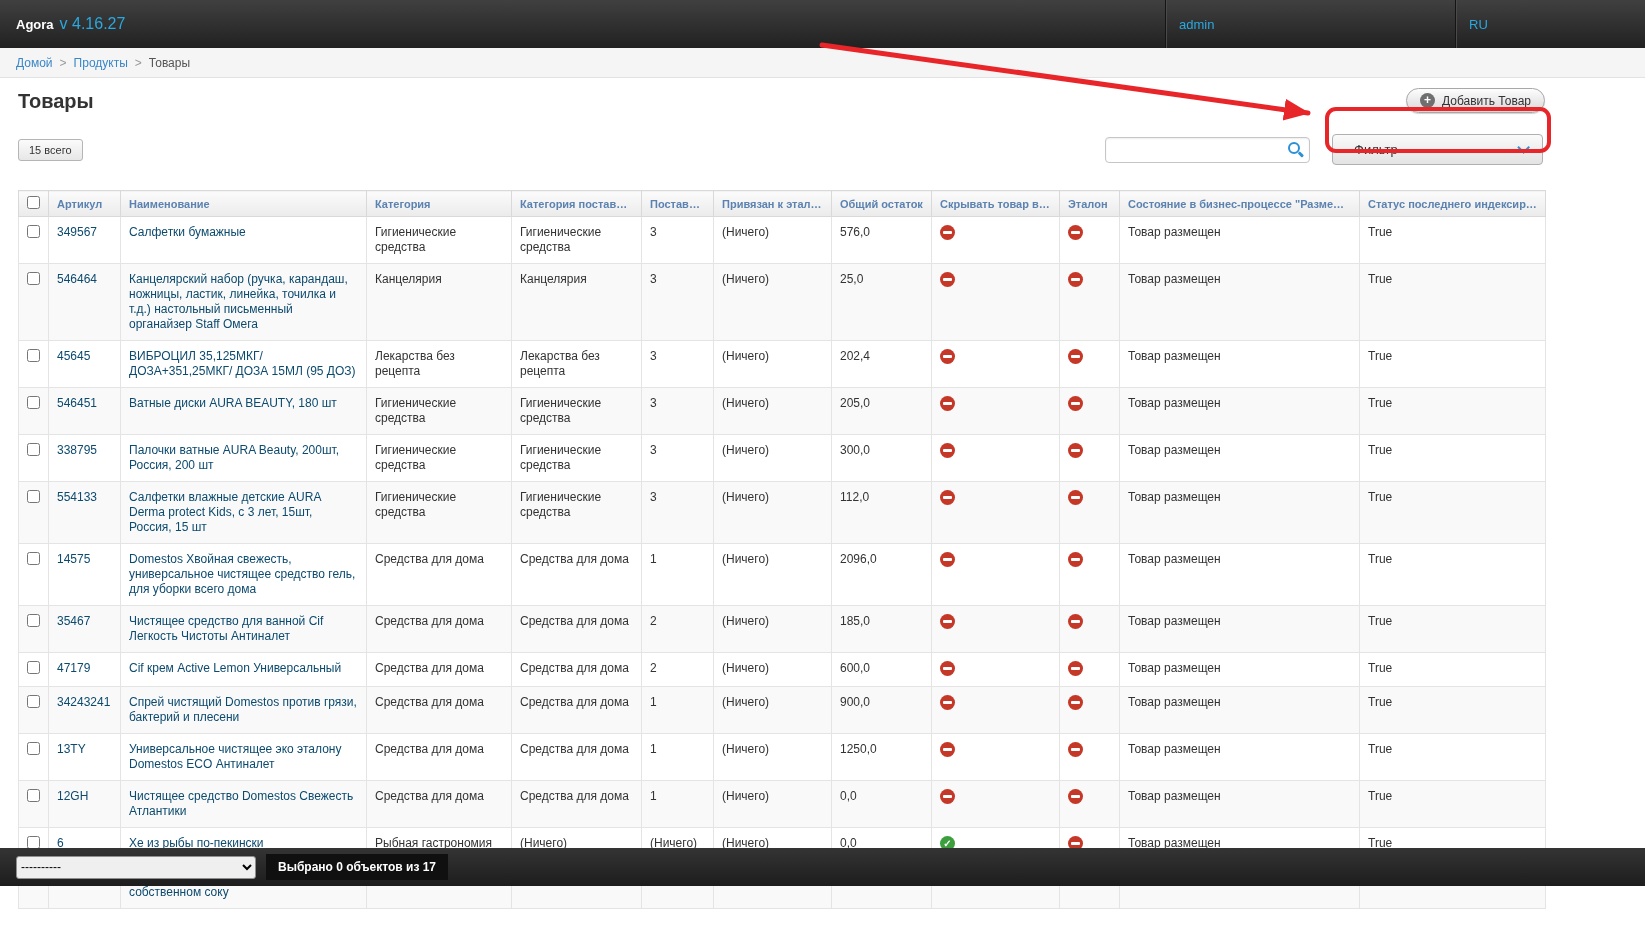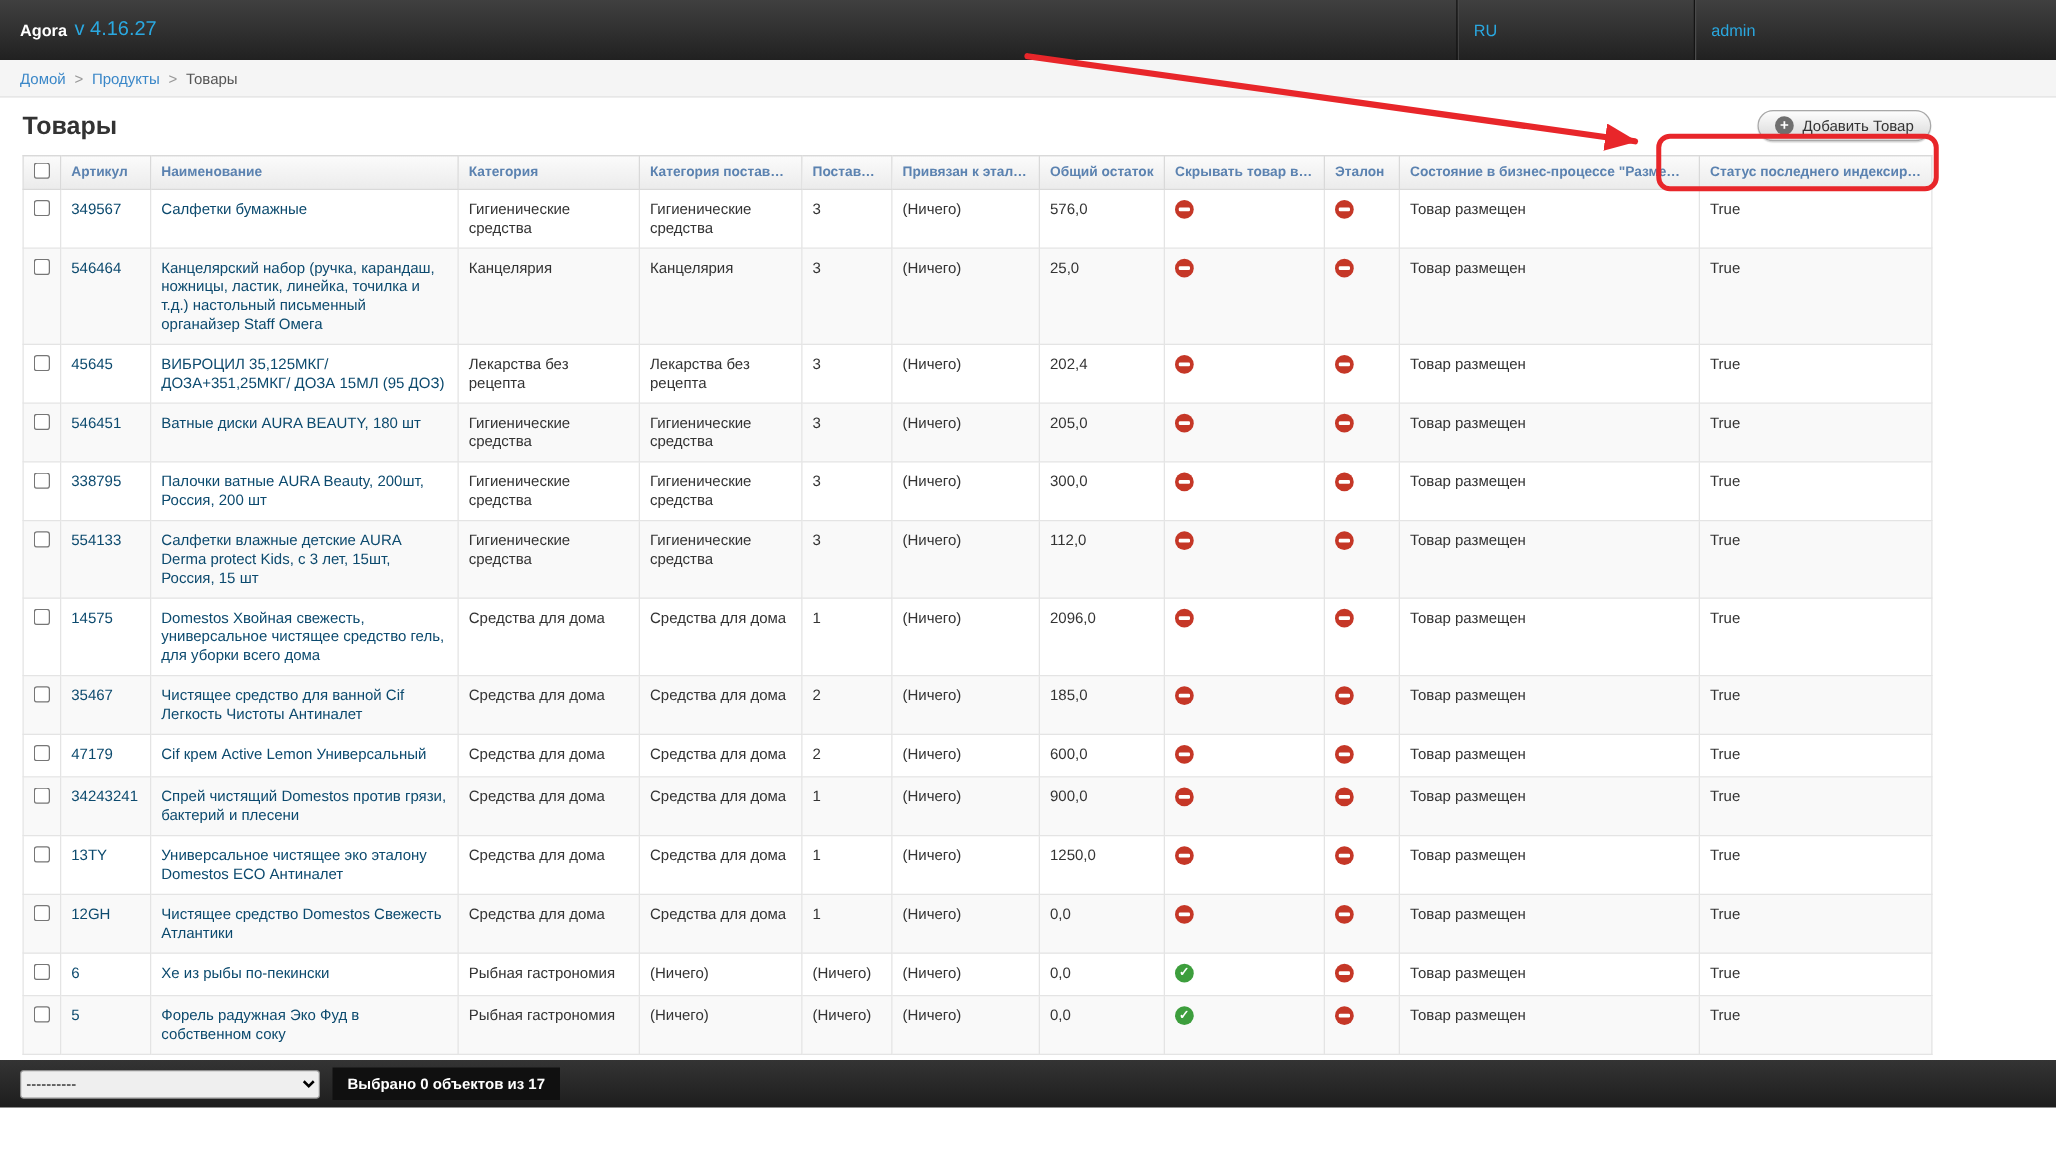--- a/index.html
+++ b/index.html
@@ -74,21 +74,21 @@
     position:absolute; right:2px; top:4px; width:211px; height:31px;
     display:flex; align-items:center; justify-content:space-between;
     padding:0 16px 0 21px; font-size:13px; color:#333; cursor:pointer;
     background:linear-gradient(#fafafa,#e3e3e3); border:1px solid #b0b0b0; border-radius:4px;
   }
   .chevron-down-icon {
     width:9px; height:9px; border-right:2px solid #2a90d9; border-bottom:2px solid #2a90d9;
     transform:rotate(45deg) translateY(-3px);
   }
   
-  table.data-grid { width:100%; border-collapse:collapse; table-layout:fixed; margin-top:2px; }
+  table.data-grid { width:100%; border-collapse:collapse; table-layout:fixed; margin-top:12px; }
   .data-grid th {
     background:linear-gradient(#fbfbfb,#ebebeb); border:1px solid #d9d9d9;
     font-size:11px; font-weight:bold; color:#5b82b0; text-align:left;
     padding:5px 8px; white-space:nowrap; overflow:hidden; text-overflow:ellipsis; cursor:pointer;
   }
   .data-grid td {
     border:1px solid #e4e4e4; padding:8px; font-size:12px; color:#333;
     vertical-align:top; line-height:15px; background:#fff;
   }
   .data-grid tbody tr:nth-child(even) td { background:#f9f9f9; }
@@ -128,25 +128,25 @@
 </style>
 </head>
 <body>
 
 <div class="topbar">
   <div class="topbar-left">
     <span class="brand">Agora</span>
     <span class="version">v 4.16.27</span>
   </div>
   <div class="topbar-spacer"></div>
+  <div class="topbar-cell cell-user">
+    <a class="topbar-link" href="#">admin</a>
+  </div>
   <div class="topbar-cell cell-lang">
     <a class="topbar-link" href="#">RU</a>
-  </div>
-  <div class="topbar-cell cell-user">
-    <a class="topbar-link" href="#">admin</a>
   </div>
 </div>
 
 <div class="breadcrumb">
   <a class="crumb-link" href="#">Домой</a>
   <span class="crumb-sep">&gt;</span>
   <a class="crumb-link" href="#">Продукты</a>
   <span class="crumb-sep">&gt;</span>
   <span class="crumb-current">Товары</span>
 </div>
@@ -154,20 +154,31 @@
 <div class="main">
 
   <div class="page-head">
     <h1 class="page-title">Товары</h1>
     <button class="add-btn">
       <span class="plus-icon">+</span>
       <span>Добавить Товар</span>
     </button>
   </div>
 
+  <div class="toolbar">
+    <span class="total-badge">15 всего</span>
+    <span class="search-wrap">
+      <input class="search-input" type="text" value="" style="">
+      <span class="search-icon"></span>
+    </span>
+    <button class="filter-btn">
+      <span>Фильтр</span>
+      <span class="chevron-down-icon"></span>
+    </button>
+  </div>
 
   <table class="data-grid">
     <colgroup>
       <col style="width:30px">
         <col style="width:72px">
         <col style="width:246px">
       <col style="width:145px">
         <col style="width:130px">
         <col style="width:72px">
       <col style="width:118px">

